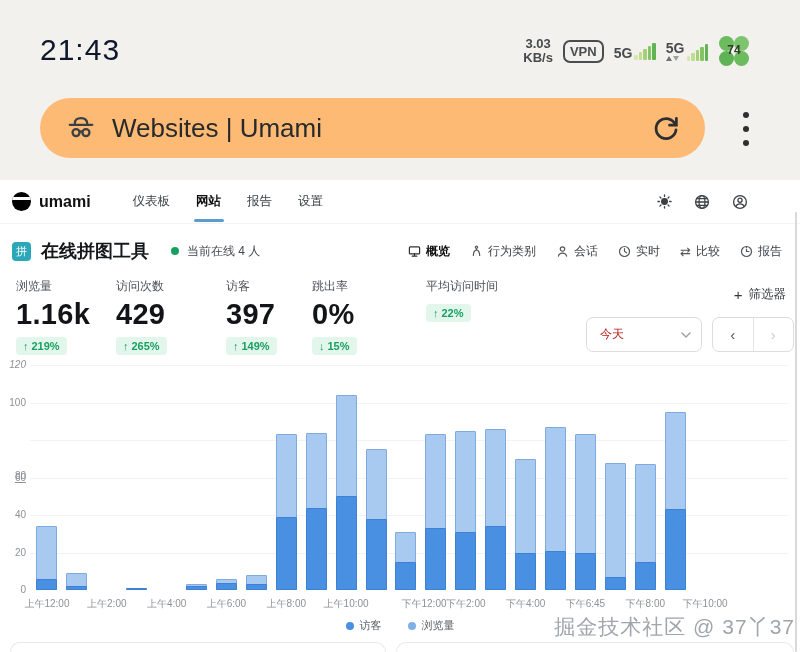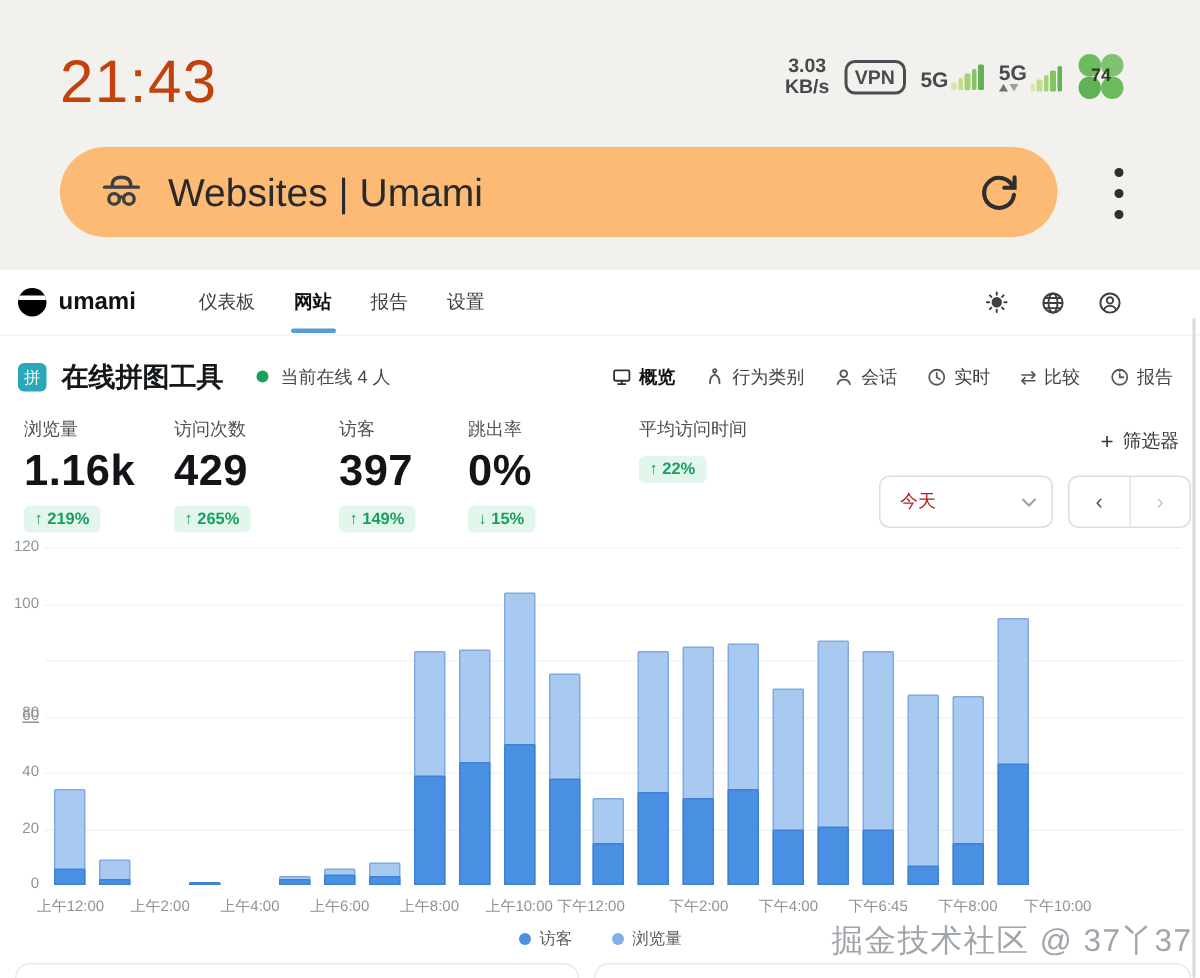--- a/index.html
+++ b/index.html
@@ -5,21 +5,21 @@
   html,body{margin:0;padding:0}
   body{
     position:relative;width:800px;height:652px;overflow:hidden;
     background:#ffffff;
     font-family:"Liberation Sans","DejaVu Sans",sans-serif;
     color:#1f2327;
   }
   
   .top-bg{position:absolute;left:0;top:0;width:800px;height:180px;background:#f2f1ee}
   .status-bar{position:absolute;left:0;top:0;width:800px;height:88px}
-  .clock{position:absolute;left:40px;top:33px;font-size:40px;color:#c2410c;letter-spacing:1px}
+  .clock{position:absolute;left:40px;top:33px;font-size:30px;color:#0f172a;letter-spacing:1px}
   .sys-cluster{position:absolute;right:50px;top:30px;display:flex;align-items:center;gap:10px;height:42px}
   .netspeed{font-size:13px;font-weight:bold;color:#474a4c;line-height:14px;text-align:center}
   .vpn-badge{border:2px solid #4a4d4f;border-radius:7px;color:#4a4d4f;font-size:13px;font-weight:bold;padding:2px 5px}
   .sig-group{display:flex;align-items:flex-end;gap:2px}
   .sig-label{font-size:14px;font-weight:bold;color:#474a4c;line-height:13px;text-align:left}
   .updown{display:flex;gap:1px;margin-top:1px;height:5px}
   .tri-up{width:0;height:0;border-left:3px solid transparent;border-right:3px solid transparent;border-bottom:5px solid #6f7270}
   .tri-down{width:0;height:0;border-left:3px solid transparent;border-right:3px solid transparent;border-top:5px solid #9aa09a}
   .bars{display:flex;align-items:flex-end;gap:1px;height:17px}
   .bars span{display:block;width:3.5px;border-radius:1px}
@@ -315,21 +315,21 @@
     <div class="ytick" style="top: 190.5px;">20</div>
     <div class="gridline" style="top: 159px;"></div>
     <div class="ytick" style="top: 153px;">40</div>
     <div class="gridline" style="top: 121.5px;"></div>
     <div class="ytick" style="top: 115.5px; text-decoration: underline;">60</div>
     <div class="gridline" style="top: 84px;"></div>
     <div class="ytick" style="top: 78px; margin-top: 36px;">80</div>
     <div class="gridline" style="top: 46.5px;"></div>
     <div class="ytick" style="top: 40.5px;">100</div>
     <div class="gridline" style="top: 9px;"></div>
-    <div class="ytick" style="top: 3px;">120</div>
+    <div class="ytick" style="top: 3px; font-style: italic;">120</div>
     <div class="bar" style="left: 36.4583px; width: 21px; top: 170.25px; height: 63.75px; background: rgb(168, 202, 241); border: 1px solid rgb(127, 169, 223);"></div>
     <div class="bar" style="left: 36.4583px; width: 21px; top: 222.75px; height: 11.25px; background: rgb(74, 144, 226); border: 1px solid rgb(62, 129, 212);"></div>
     <div class="bar" style="left: 66.375px; width: 21px; top: 217.125px; height: 16.875px; background: rgb(168, 202, 241); border: 1px solid rgb(127, 169, 223);"></div>
     <div class="bar" style="left: 66.375px; width: 21px; top: 230.25px; height: 3.75px; background: rgb(74, 144, 226); border: 1px solid rgb(62, 129, 212);"></div>
     <div class="bar" style="left: 126.208px; width: 21px; top: 232.125px; height: 1.875px; background: rgb(168, 202, 241); border: 1px solid rgb(127, 169, 223);"></div>
     <div class="bar" style="left: 126.208px; width: 21px; top: 232.125px; height: 1.875px; background: rgb(74, 144, 226); border: 1px solid rgb(62, 129, 212);"></div>
     <div class="bar" style="left: 186.042px; width: 21px; top: 228.375px; height: 5.625px; background: rgb(168, 202, 241); border: 1px solid rgb(127, 169, 223);"></div>
     <div class="bar" style="left: 186.042px; width: 21px; top: 230.25px; height: 3.75px; background: rgb(74, 144, 226); border: 1px solid rgb(62, 129, 212);"></div>
     <div class="bar" style="left: 215.958px; width: 21px; top: 222.75px; height: 11.25px; background: rgb(168, 202, 241); border: 1px solid rgb(127, 169, 223);"></div>
     <div class="bar" style="left: 215.958px; width: 21px; top: 226.5px; height: 7.5px; background: rgb(74, 144, 226); border: 1px solid rgb(62, 129, 212);"></div>
@@ -362,21 +362,21 @@
     <div class="bar" style="left: 634.792px; width: 21px; top: 108.375px; height: 125.625px; background: rgb(168, 202, 241); border: 1px solid rgb(127, 169, 223);"></div>
     <div class="bar" style="left: 634.792px; width: 21px; top: 205.875px; height: 28.125px; background: rgb(74, 144, 226); border: 1px solid rgb(62, 129, 212);"></div>
     <div class="bar" style="left: 664.708px; width: 21px; top: 55.875px; height: 178.125px; background: rgb(168, 202, 241); border: 1px solid rgb(127, 169, 223);"></div>
     <div class="bar" style="left: 664.708px; width: 21px; top: 153.375px; height: 80.625px; background: rgb(74, 144, 226); border: 1px solid rgb(62, 129, 212);"></div>
     <div class="xtick" style="left: 46.9583px; top: 241px;">上午12:00</div>
     <div class="xtick" style="left: 106.792px; top: 241px;">上午2:00</div>
     <div class="xtick" style="left: 166.625px; top: 241px;">上午4:00</div>
     <div class="xtick" style="left: 226.458px; top: 241px;">上午6:00</div>
     <div class="xtick" style="left: 286.292px; top: 241px;">上午8:00</div>
     <div class="xtick" style="left: 346.125px; top: 241px;">上午10:00</div>
-    <div class="xtick" style="left: 394px; top: 241px;">下午12:00</div>
+    <div class="xtick" style="left: 424px; top: 241px;">下午12:00</div>
     <div class="xtick" style="left: 465.792px; top: 241px;">下午2:00</div>
     <div class="xtick" style="left: 525.625px; top: 241px;">下午4:00</div>
     <div class="xtick" style="left: 585.458px; top: 241px;">下午6:45</div>
     <div class="xtick" style="left: 645.292px; top: 241px;">下午8:00</div>
     <div class="xtick" style="left: 705.125px; top: 241px;">下午10:00</div>
   </div>
 <div class="legend" id="legend">
     <span class="legend-item">
       <i style="background: rgb(74, 144, 226);"></i>
       <span>访客</span>

